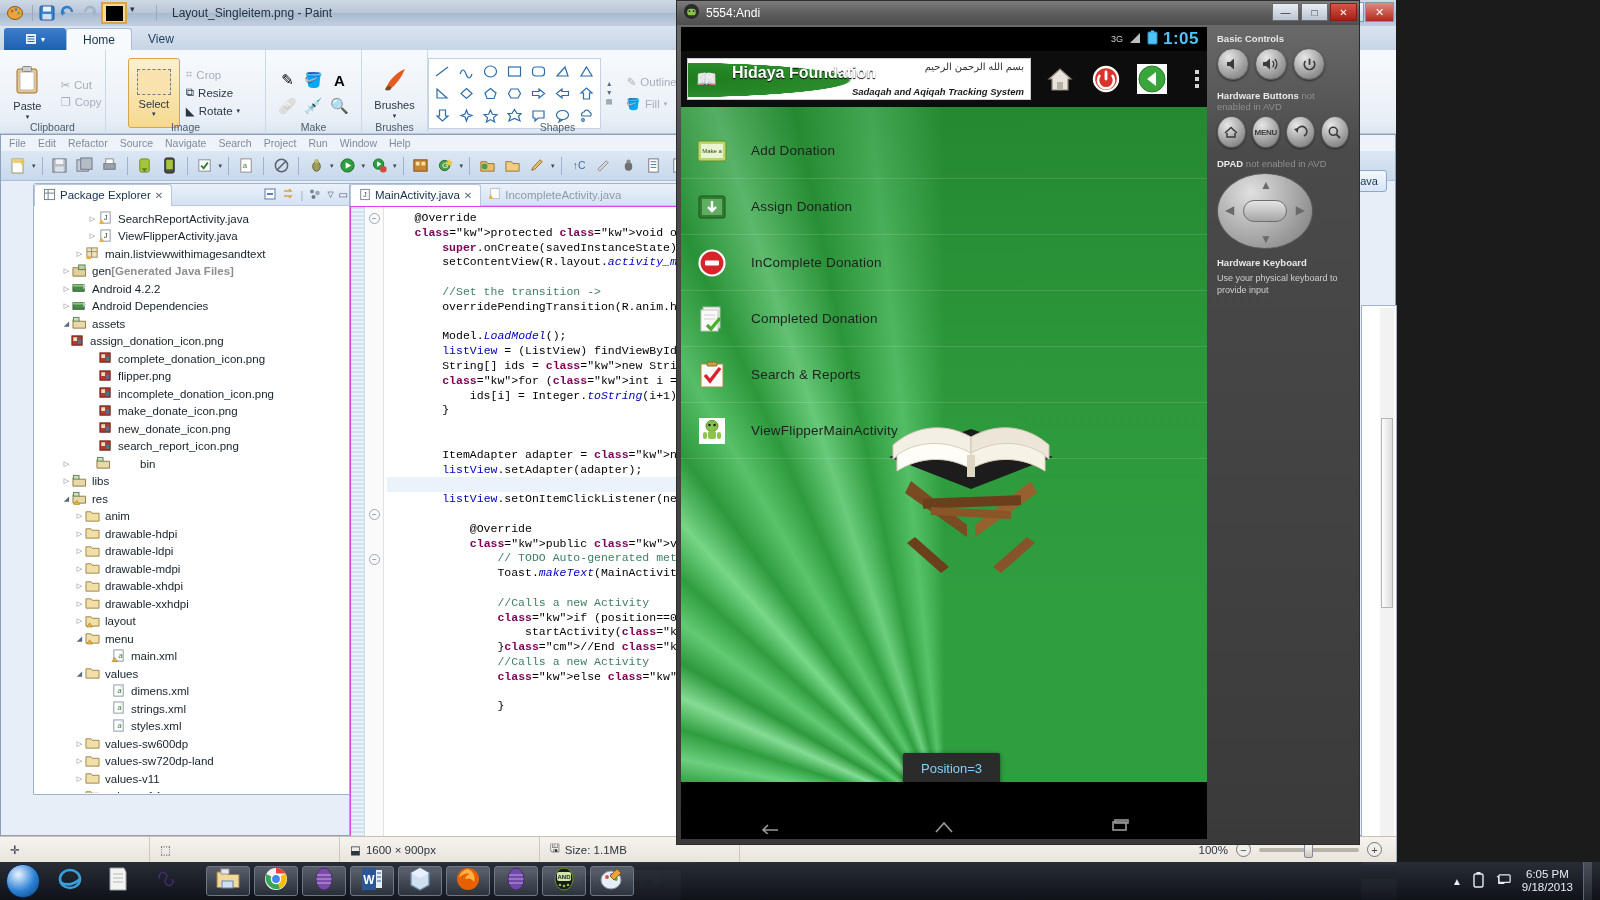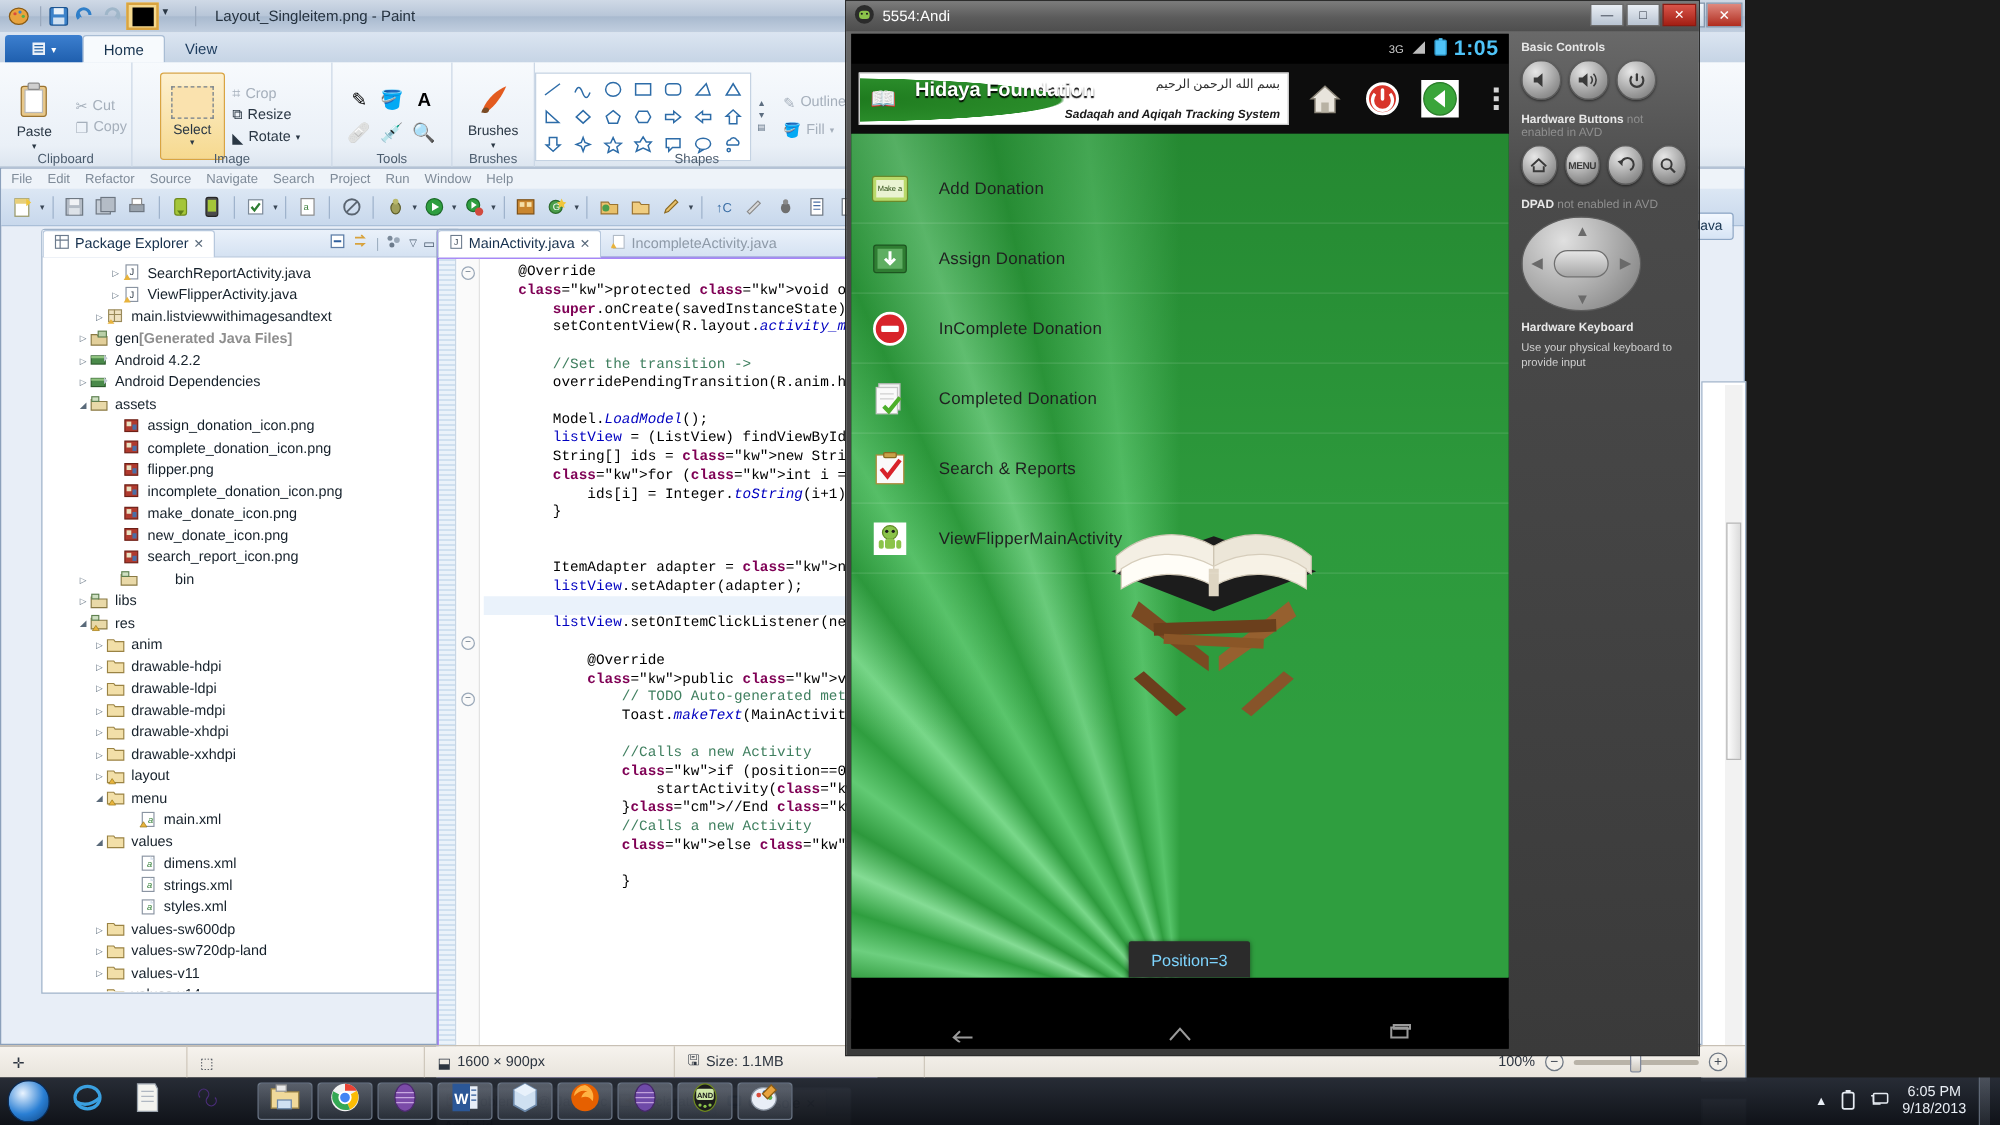--- a/index.html
+++ b/index.html
@@ -117,21 +117,21 @@
   .ticon { width:16px; height:15px; margin-right:4px; display:inline-block; position:relative; }
   .tdim { color:#8e8e8e;font-weight:bold; }
   #pkg-scroll { position:absolute; right:1px; top:23px; width:15px; bottom:1px;
     background:#f2f2f2; border-left:1px solid #d6d6d6; }
   #pkg-scroll .thumb { position:absolute; left:1px; width:12px; top:265px; height:120px;
     background:linear-gradient(90deg,#fdfdfd,#dcdcdc); border:1px solid #b5b5b5; }
   #pkg-scroll .arrowup { position:absolute; top:2px; left:3px; font-size:8px; color:#4f5b68; }
 
   
   #editor-view { left:348px; top:48px; width:353px; height:680px;
-    background:#8b5cf6; border:1px solid #9fb2c9; border-radius:3px 3px 0 0; overflow:hidden; }
+    background:#d946ef; border:1px solid #9fb2c9; border-radius:3px 3px 0 0; overflow:hidden; }
   #editor-tabs { height:22px; background:linear-gradient(180deg,#eaf1fa,#d5e2f2);
     display:flex; align-items:center; border-bottom:1px solid #b7c8dd; }
   #code-area { position:absolute; left:1px; top:23px; right:1px; bottom:24px;
     background:#fff; overflow:hidden; font-family:"Liberation Mono", monospace; font-size:11.5px; }
   #code-marker { position:absolute; left:0; top:0; width:14px; bottom:0;
     background:repeating-linear-gradient(180deg,#cfe0f0 0 2px,#eaf2fa 2px 4px);
     border-right:1px solid #c9d6e4; }
   #code-fold { position:absolute; left:15px; top:0; width:18px; bottom:0; background:#fafafa;
     border-right:1px solid #e2e2e2; }
   #code-text { position:absolute; left:36px; top:4px; right:0; bottom:0;
@@ -400,21 +400,21 @@
       <div class="gbody">
         <div class="toolgrid">
           <div class="toolcell">✎</div>
           <div class="toolcell">🪣</div>
           <div class="toolcell" style="font-weight:bold;">A</div>
           <div class="toolcell">🩹</div>
           <div class="toolcell">💉</div>
           <div class="toolcell">🔍</div>
         </div>
       </div>
-      <div class="glabel">Tools</div>
+      <div class="glabel">Make</div>
     </div>
 
     <div class="rgroup" style="width:66px;">
       <div class="gbody">
         <div class="bigbtn">
           <span class="gl">
             <svg width="30" height="28" viewBox="0 0 30 28">
                 <path d="M6 22 C10 12 18 6 25 3 C22 10 17 18 9 24 Z" fill="#e35b1f"></path>
                 <path d="M5 24 C6 20 9 19 11 21 C12 24 9 25 5 24 Z" fill="#7a4b25"></path>
               </svg>
@@ -875,21 +875,21 @@
             <span>Android Dependencies</span>
           </div>
           <div class="trow" style="padding-left: 26px;">
             <span class="tarrow">◢</span>
             <span class="ticon"><svg width="15" height="14" viewBox="0 0 16 15">
                 <path d="M1 4 h5 l1.2 1.6 h7.3 v7.4 h-13.5 z" fill="#e9d9a8" stroke="#8a7a44"></path>
                 <rect x="1.5" y="1.5" width="6" height="4" fill="#cfe0c2" stroke="#5f8050"></rect>
               </svg></span>
             <span>assets</span>
           </div>
-          <div class="trow" style="padding-left: 52px;">
+          <div class="trow" style="padding-left: 24px;">
             <span class="tarrow"></span>
             <span class="ticon"><svg width="15" height="14" viewBox="0 0 16 15">
                 <rect x="2" y="2" width="11" height="10" fill="#b03a2e" stroke="#6d1f16"></rect>
                 <rect x="3.5" y="3.5" width="4" height="4" fill="#e8e0c0"></rect>
                 <rect x="8.5" y="6" width="3.5" height="4.5" fill="#4a6ea5"></rect>
               </svg></span>
             <span>assign_donation_icon.png</span>
           </div>
           <div class="trow" style="padding-left: 52px;">
             <span class="tarrow"></span>

